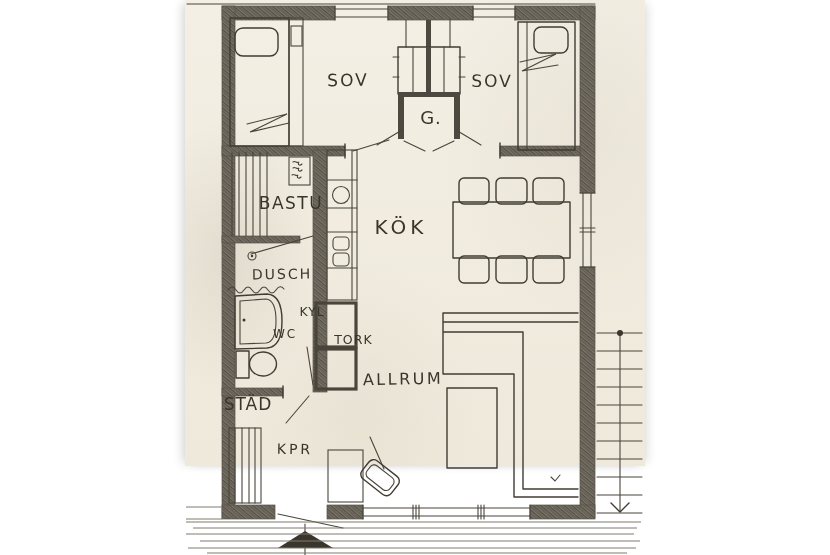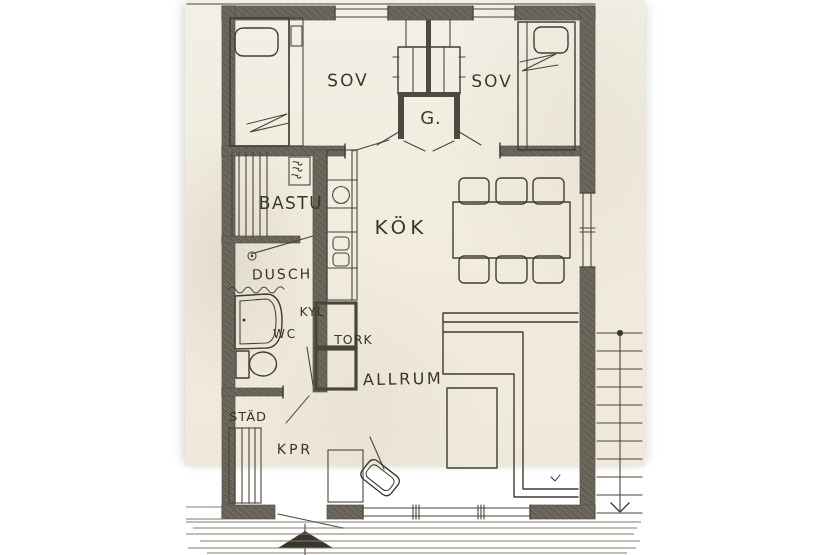--- a/index.html
+++ b/index.html
@@ -199,15 +199,15 @@
   <div class="lbl" style="left:163px;top:80px;font-size:17px;transform:translate(-50%,-50%) rotate(-1deg);">SOV</div>
   <div class="lbl" style="left:307px;top:81px;font-size:17px;transform:translate(-50%,-50%) rotate(1deg);">SOV</div>
   <div class="lbl" style="left:246px;top:117px;font-size:18px;letter-spacing:1px;">G.</div>
   <div class="lbl" style="left:216px;top:227px;font-size:20px;letter-spacing:4px;">KÖK</div>
   <div class="lbl" style="left:106px;top:203px;font-size:17px;letter-spacing:1.5px;">BASTU</div>
   <div class="lbl" style="left:97px;top:274px;font-size:14px;letter-spacing:2px;transform:translate(-50%,-50%) rotate(-1deg);">DUSCH</div>
   <div class="lbl" style="left:100px;top:334px;font-size:12px;letter-spacing:2px;">WC</div>
   <div class="lbl two" style="left:151px;top:326px;font-size:12.5px;"><span>KYL</span><br>
        <span>TORK</span></div>
   <div class="lbl" style="left:218px;top:379px;font-size:16px;letter-spacing:2.5px;transform:translate(-50%,-50%) rotate(-1deg);">ALLRUM</div>
-  <div class="lbl" style="left:63px;top:416px;font-size:13px;letter-spacing:1px;">STÄD</div>
+  <div class="lbl" style="left:63px;top:404px;font-size:17px;letter-spacing:1px;">STÄD</div>
   <div class="lbl" style="left:110px;top:449px;font-size:14px;letter-spacing:3px;transform:translate(-50%,-50%) rotate(1deg);">KPR</div>
 </div>
 
 </body></html>

